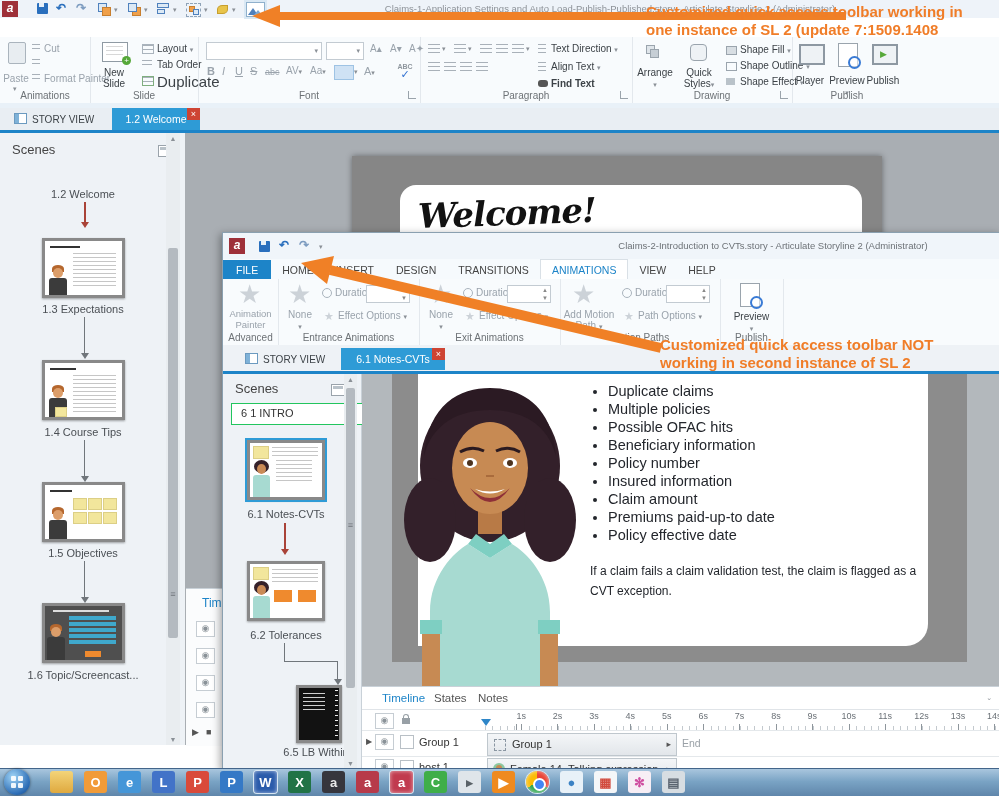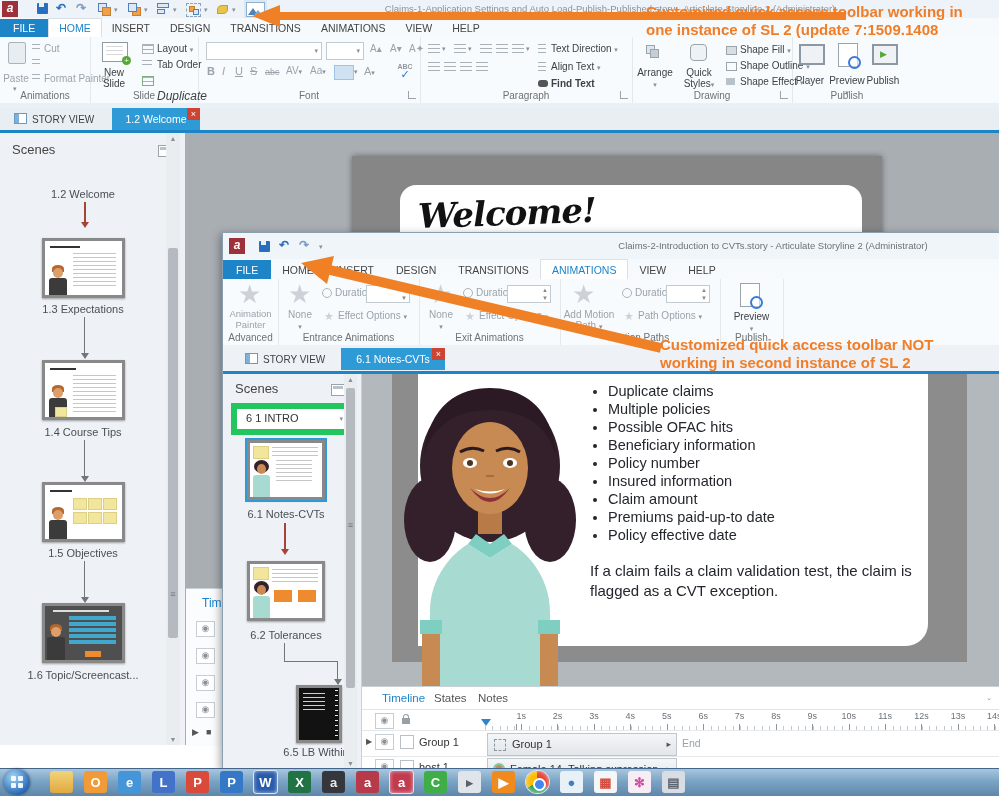--- a/index.html
+++ b/index.html
@@ -67,21 +67,21 @@
   
   .annot{position:absolute;color:#f07d28;font-weight:bold;font-size:15px;line-height:17.5px;white-space:pre-line;}
   
   #win2{position:absolute;left:222px;top:232px;width:777px;height:536px;background:#fff;border:1px solid #8aa0b0;box-shadow:-2px 2px 8px rgba(0,0,0,.35);overflow:hidden;}
   .rtab2{display:inline-block;height:20px;line-height:20px;padding:0 11px;font-size:10.5px;color:#444;}
   .rtab2.file{background:#1d84c8;color:#fff;padding:0 13px;}
   .rtab2.act{background:#fff;color:#1d84c8;border:1px solid #d9e0e6;border-bottom:none;}
   
   .bullets{position:absolute;margin:0;padding-left:18px;list-style:disc;color:#23262c;}
   .bullets li{font-size:14.5px;height:18px;line-height:18px;}
-  .slidepara{position:absolute;font-size:15px;line-height:20px;color:#23262c;}
+  .slidepara{position:absolute;font-size:12px;line-height:20px;color:#23262c;}
   
   #taskbar{position:absolute;left:0;top:768px;width:999px;height:28px;background:linear-gradient(#a9c6de,#79a3c4 45%,#5e84a9);border-top:1px solid #43658a;}
   .tb-list{position:absolute;left:50px;top:2px;display:flex;gap:11px;margin:0;padding:0;list-style:none;}
   .tb-list li{width:23px;height:22px;display:flex;align-items:center;justify-content:center;font-size:13px;font-weight:bold;border-radius:3px;}
   .tb-list li.boxed{box-shadow:0 0 0 1px #d7e6f2,inset 0 0 4px rgba(255,255,255,.6);}
   .tb-list li.folder{background:linear-gradient(#f3d479,#dfa93f)!important;}
   .tb-list li.chrome{background:conic-gradient(#ea4335 0 120deg,#34a853 0 240deg,#fbbc05 0 360deg)!important;border-radius:50%;position:relative;}
   .tb-list li.chrome:after{content:"";position:absolute;left:7px;top:7px;width:9px;height:9px;border-radius:50%;background:#4286f4;border:2px solid #fff;}
   .orb{position:absolute;left:4px;top:769px;width:26px;height:26px;border-radius:50%;background:radial-gradient(circle at 35% 30%,#9fd4f6,#2c6cb5 70%,#16417c);box-shadow:0 0 3px rgba(0,0,0,.5);}
   .orb b{position:absolute;left:7px;top:7px;width:5px;height:5px;background:rgba(255,255,255,.9);border-radius:1px;}
@@ -132,23 +132,20 @@
       </span>
       <span class="w car" style="left:204px;top:6px;">▾</span>
     <span class="qicon" style="left:216px;top:3px;">
         <b style="left:1px;top:2px;width:9px;height:7px;background:#e8c44a;border-color:#c79f2e;border-radius:50% 0 50% 0;"></b>
       </span>
       <span class="w car" style="left:232px;top:6px;">▾</span>
     <span class="picicon" style="left:246px;top:2px;"></span>
     <div class="w nowrap" style="left:330px;top:3px;width:560px;text-align:center;font-size:9.5px;color:#8d9298;overflow:hidden;">Claims-1-Application Settings and Auto Load-Publish-Published.story -  Articulate Storyline 2 (Administrator)</div>
   </div>
 
-  <div class="w" style="left:0;top:18px;width:999px;height:19px;background:#f6fafd;">
-    <span class="rtab file">FILE</span><span class="rtab act">HOME</span><span class="rtab">INSERT</span><span class="rtab">DESIGN</span><span class="rtab">TRANSITIONS</span><span class="rtab">ANIMATIONS</span><span class="rtab">VIEW</span><span class="rtab">HELP</span>
-  </div>
 
   <div class="w" style="left:0;top:37px;width:999px;height:66px;background:#f8fbfd;border-bottom:1px solid #dfe6ec;">
 
     <div class="grp" style="left:0;width:90px;">
       <div class="w" style="left:8px;top:5px;width:16px;height:20px;border:1px solid #aab4bd;background:#e8edf1;border-radius:2px;"></div>
       <div class="w dis" style="left:2px;top:36px;width:28px;text-align:center;font-size:10px;">Paste</div>
       <span class="w car" style="left:13px;top:48px;">▾</span>
       <span class="bar3" style="position:absolute;left:32px;top:7px;width:8px;height:8px;"></span>
       <div class="w dis" style="left:44px;top:6px;font-size:10px;">Cut</div>
       <span class="bar3" style="position:absolute;left:32px;top:22px;width:8px;height:8px;"></span>
@@ -164,21 +161,21 @@
         <div class="w" style="right:-4px;bottom:-4px;width:9px;height:9px;border-radius:50%;background:#56a839;color:#fff;font-size:8px;line-height:9px;text-align:center;">+</div>
       </div>
       <div class="w dk c" style="left:2px;top:30px;width:44px;font-size:10px;line-height:11px;">
         <span>New</span><br><span>Slide</span>
       </div>
       <span class="bar3" style="position:absolute;left:52px;top:7px;width:10px;height:8px;border:1px solid #aab4bd;"></span>
       <div class="w dk" style="left:67px;top:6px;font-size:10px;"><span>Layout</span> <span class="car">▾</span></div>
       <span class="bar3" style="position:absolute;left:52px;top:23px;width:10px;height:8px;"></span>
       <div class="w dk nowrap" style="left:67px;top:22px;font-size:10px;">Tab Order</div>
       <span class="bar3" style="position:absolute;left:52px;top:39px;width:10px;height:8px;border:1px solid #7fae7f;"></span>
-      <div class="w dk" style="left:67px;top:52px;font-size:12px;font-style:italic;">Duplicate</div>
+      <div class="w dk" style="left:67px;top:36px;font-size:15px;">Duplicate</div>
       <div class="glab">Slide</div>
     </div>
 
     <div class="grp" style="left:198px;width:222px;">
       <div class="combo" style="left:8px;top:5px;width:114px;">
           <span class="car">▾</span>
         </div>
       <div class="combo" style="left:128px;top:5px;width:36px;">
           <span class="car">▾</span>
         </div>
@@ -444,21 +441,21 @@
       <div class="dtab" style="left:22px;top:3px;width:96px;"><span class="svicon"><b></b></span><span style="font-size:10px;">STORY VIEW</span></div>
       <div class="dtab act" style="left:118px;top:3px;width:104px;"><span>6.1 Notes-CVTs</span><span class="closex">×</span></div>
     </div>
     <div class="w" style="left:0;top:138px;width:777px;height:3px;background:#1d84c8;"></div>
 
     <div class="w" style="left:0;top:141px;width:138px;height:395px;background:#eef2f6;border-right:1px solid #c9d1d8;">
       <div class="w" style="left:12px;top:7px;font-size:13px;color:#444;">Scenes</div>
       <span class="panelico" style="left:108px;top:10px;">
           <b></b>
         </span>
-      <div class="w" style="left:8px;top:29px;width:112px;height:20px;background:#fff;border:6px solid #22c55e;">
+      <div class="w" style="left:8px;top:29px;width:112px;height:20px;background:#fff;border:1px solid #22c55e;padding-left:36px;">
         <span style="position:absolute;left:9px;top:3px;font-size:11px;color:#333;">6 1 INTRO</span>
         <span class="w car" style="right:6px;top:6px;">▾</span>
       </div>
 
       <div class="thumb sel" style="left:24px;top:66px;">
         <div class="tin2">
           <div class="sticky" style="left:3px;top:3px;width:14px;height:11px;"></div>
           <div class="lines" style="left:22px;top:4px;width:46px;height:10px;"></div>
           <div class="lines" style="left:26px;top:17px;width:36px;height:24px;"></div>
           <div class="whair" style="left:4px;top:17px;width:15px;height:13px;"></div>

